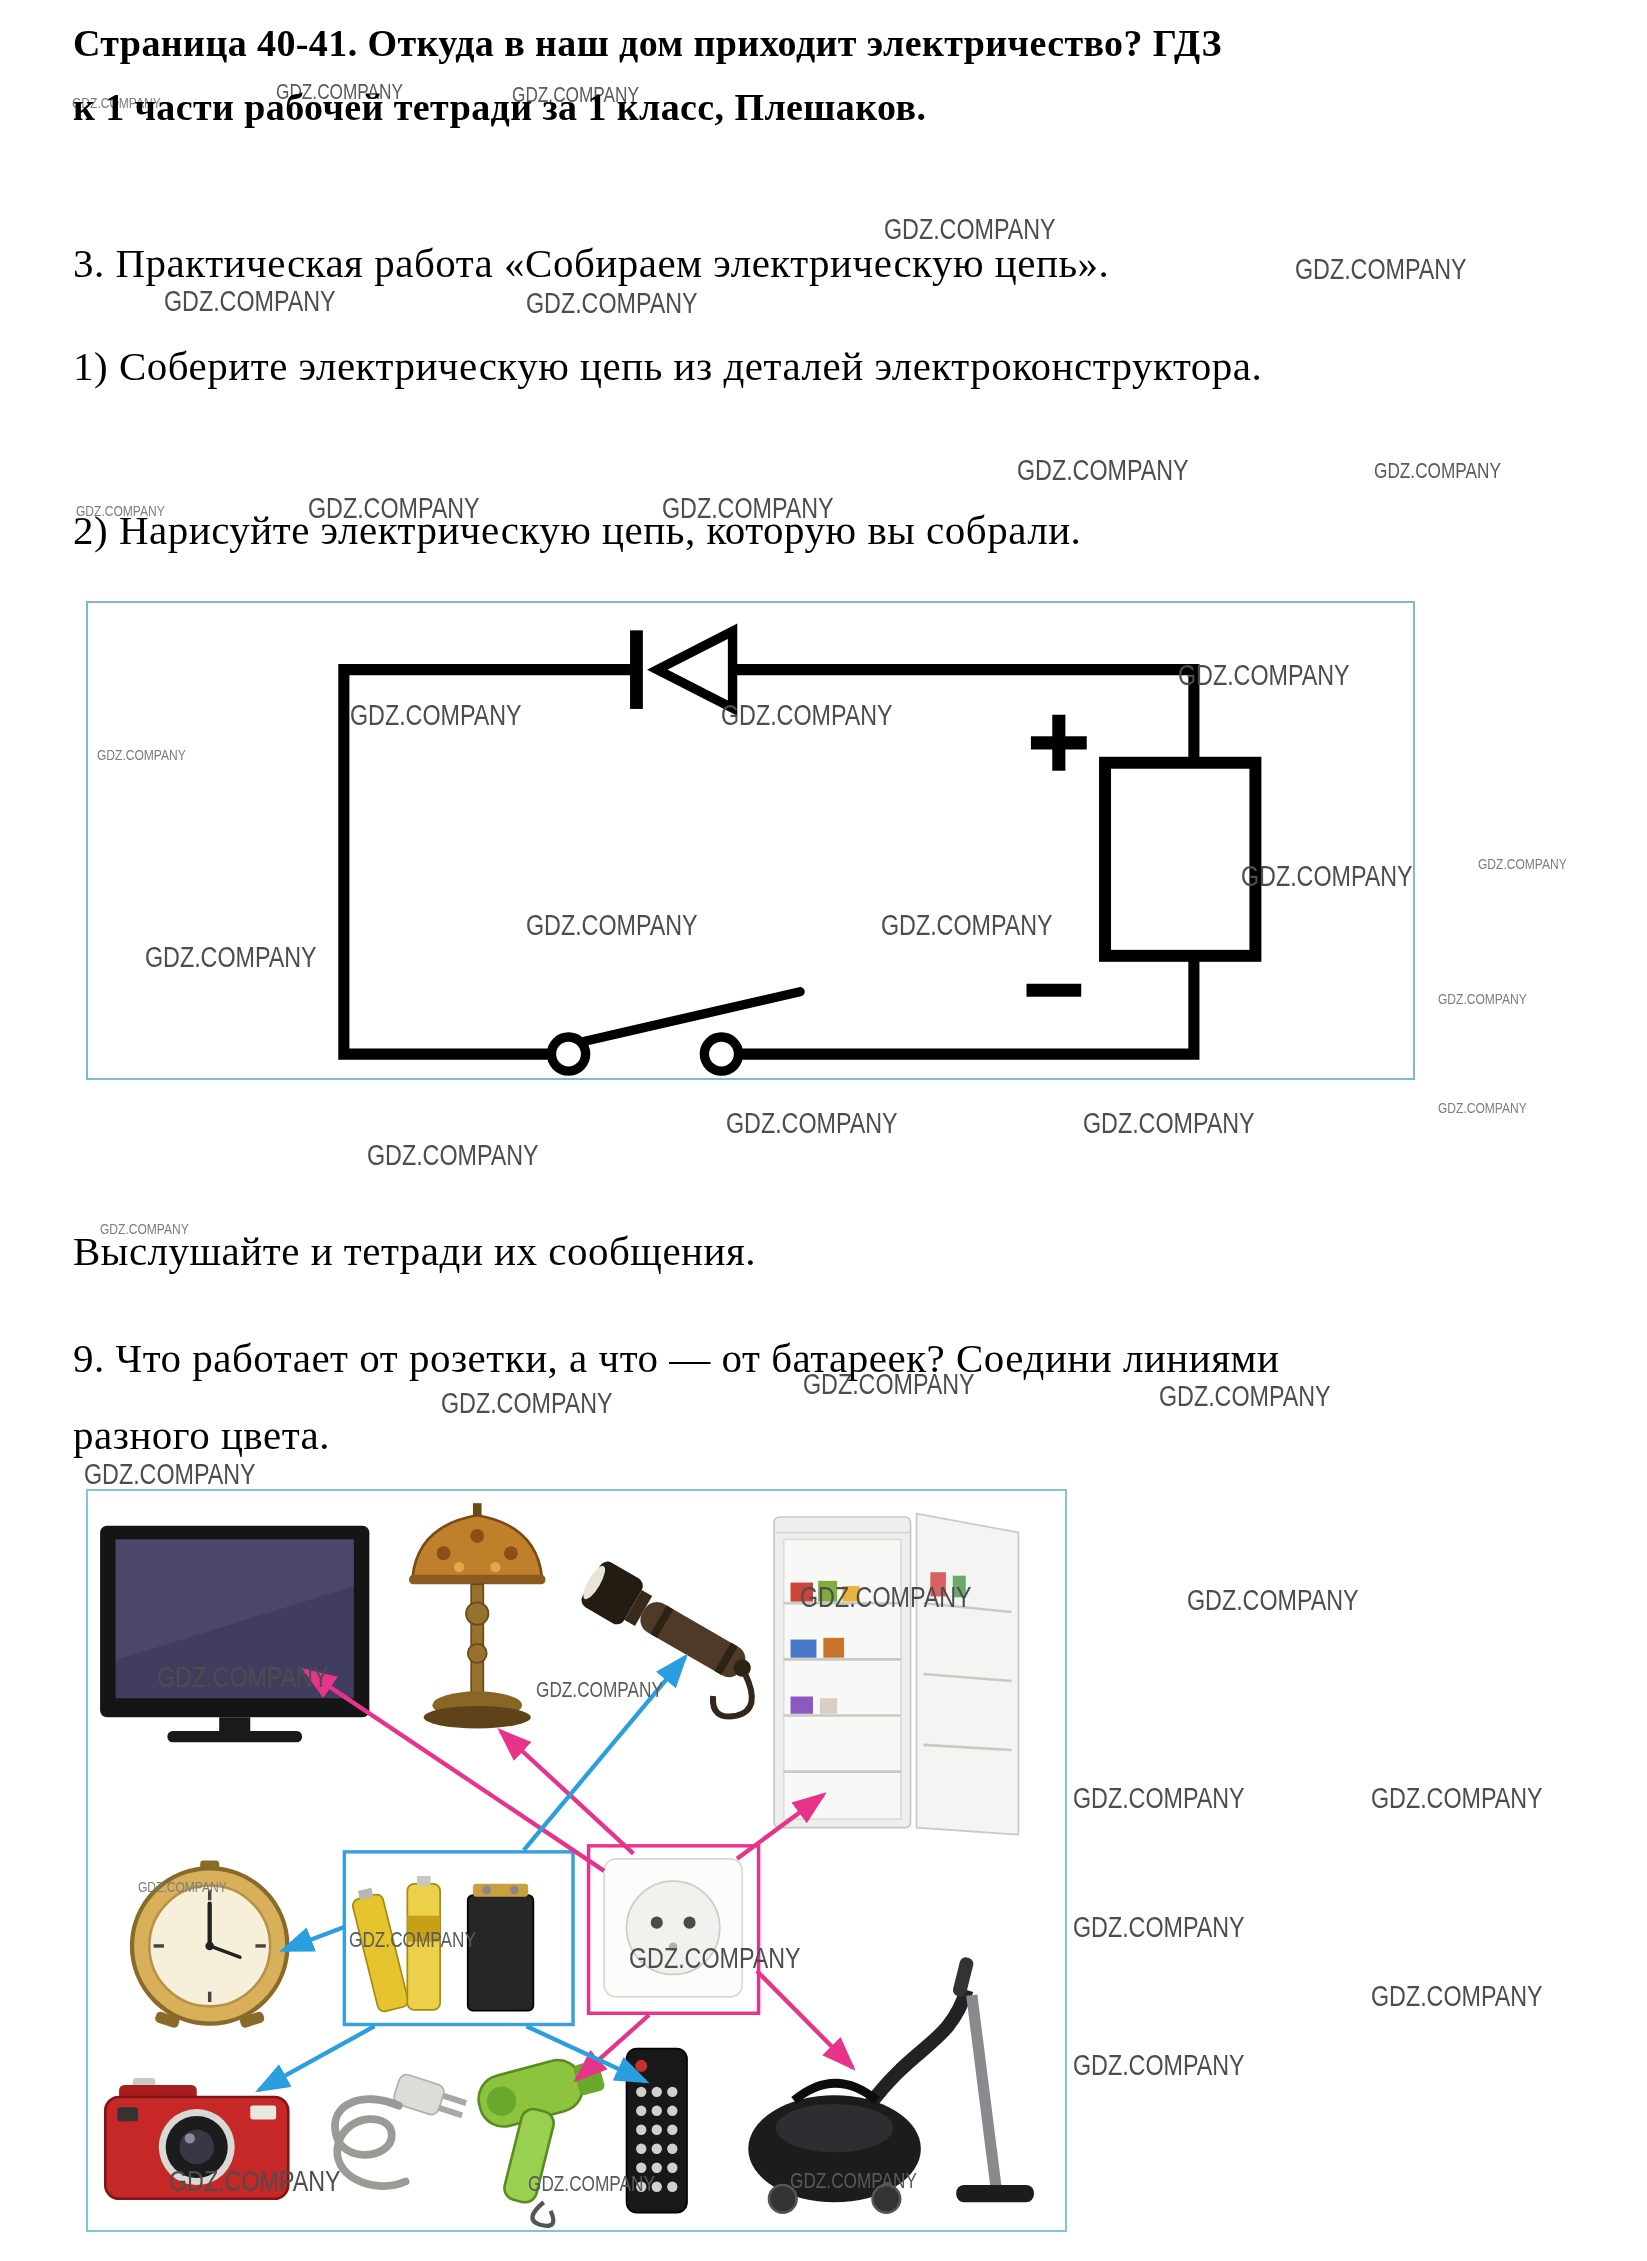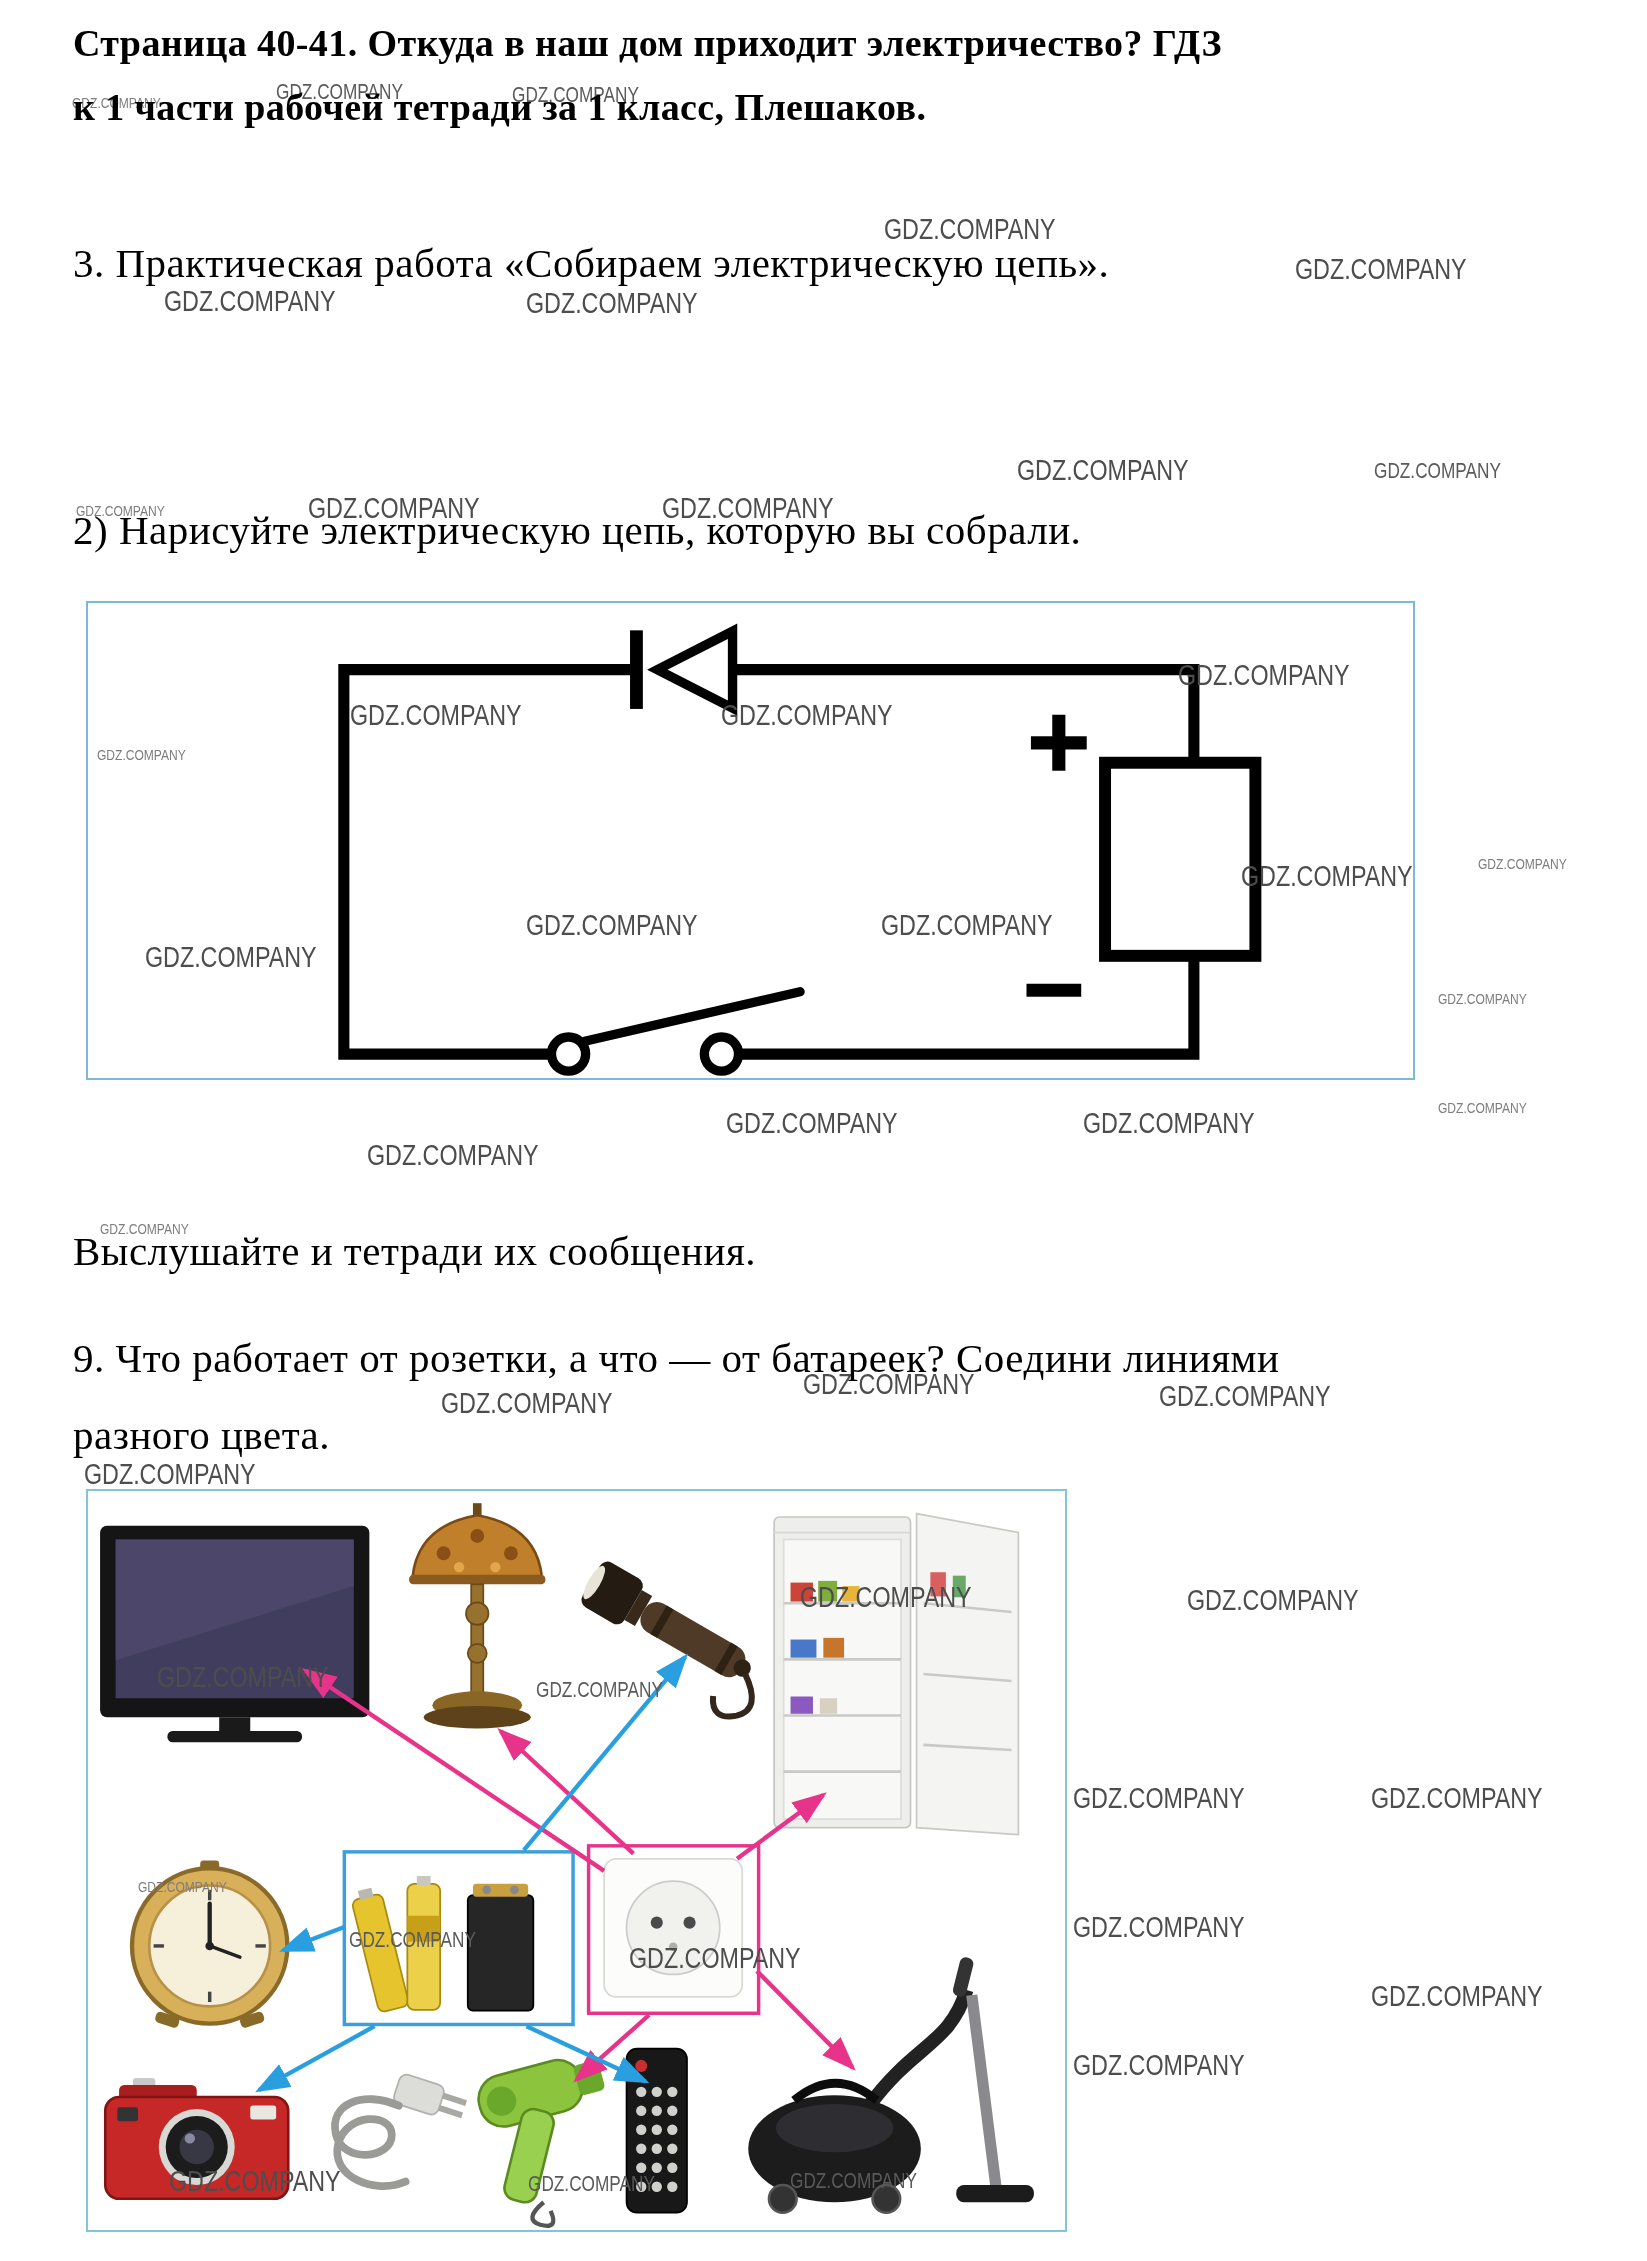--- a/index.html
+++ b/index.html
@@ -33,20 +33,21 @@
 </head>
 <body>
 
 <div class="page">
 
   <div class="textline title" style="left:73px; top:21.6px">Страница 40-41. Откуда в наш дом приходит электричество?  ГДЗ</div>
   <div class="textline title" style="left:73px; top:86px">к 1 части рабочей тетради за 1 класс, Плешаков.</div>
 
   <div class="textline" style="left:73px; top:240px">3. Практическая работа «Собираем электрическую цепь».</div>
 
+  <div class="textline" style="left:73px; top:343px">1) Соберите электрическую цепь из деталей электроконструктора.</div>
 
   <div class="textline" style="left:73px; top:507px">2) Нарисуйте электрическую цепь, которую вы собрали.</div>
 
   <div class="textline" style="left:73px; top:1228px">Выслушайте и тетради их сообщения.</div>
 
   <div class="textline" style="left:73px; top:1335px">9. Что работает от розетки, а что — от батареек? Соедини линиями</div>
   <div class="textline" style="left:73px; top:1412px">разного цвета.</div>
 
   <div class="figure-box circuit-box" style="left:86px; top:601px; width:1329px; height:479px;">
     <svg viewBox="0 0 1542 556">

